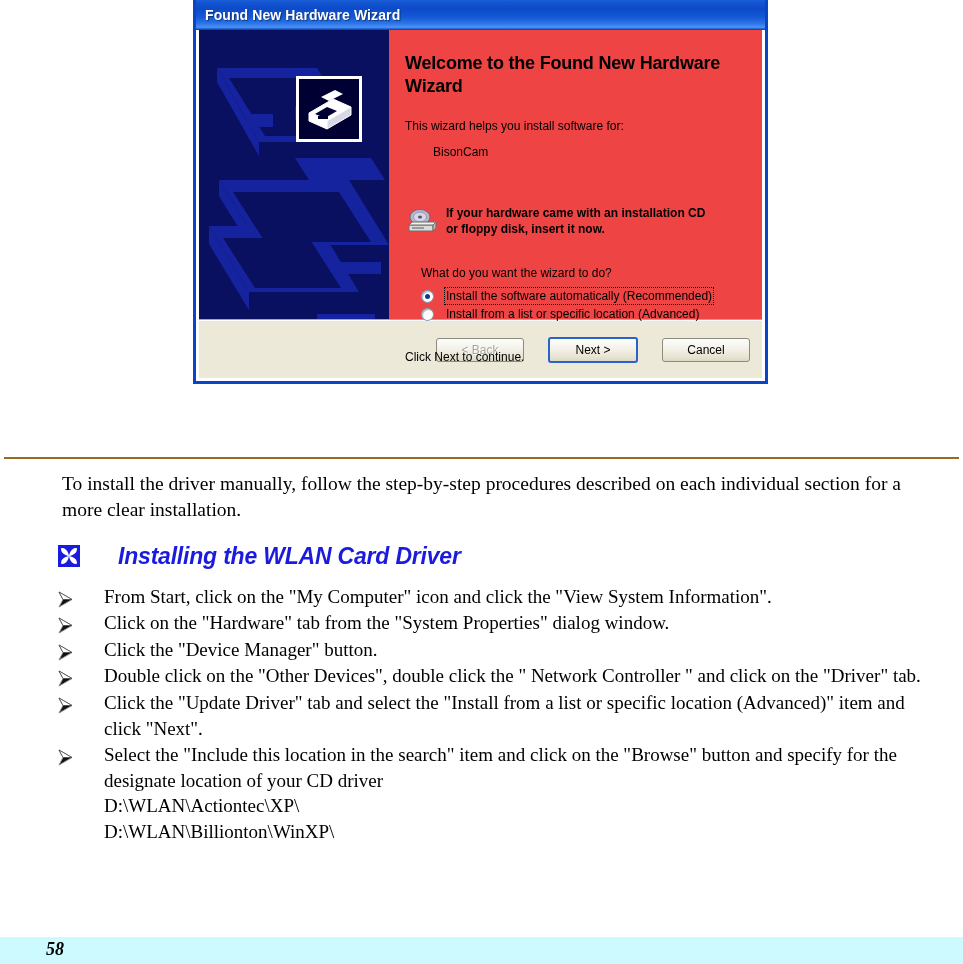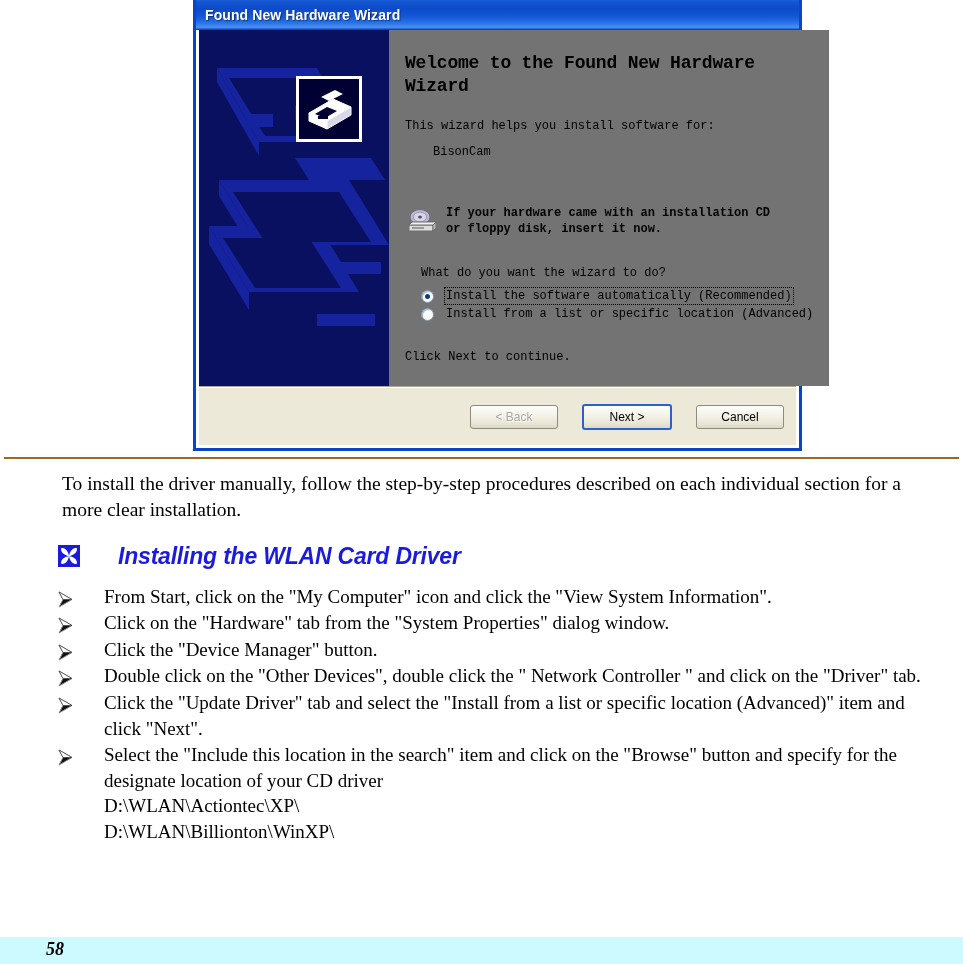--- a/index.html
+++ b/index.html
@@ -14,22 +14,21 @@
     position: relative;
     overflow: hidden;
   }
 
   
   .figure-wrap {
     position: absolute;
     left: 193px;
     top: 0px;
     width: 575px;
-    height: 451px;
-    padding-left: 34px;
+    height: 384px;
   }
   .xp-dialog {
     position: absolute;
     inset: 0;
     border: 3px solid #0a44c8;
     border-top: none;
     box-sizing: border-box;
     background: #ffffff;
   }
   .xp-titlebar {
@@ -84,24 +83,24 @@
     width: 66px;
     height: 66px;
     background: #000033;
     border: 3px solid #ffffff;
     box-sizing: border-box;
   }
 
   
   .xp-content {
     flex: 1 1 auto;
-    background: #737373;
+    background: #ef4444;
     padding: 22px 16px 0 16px;
     box-sizing: border-box;
-    font-family: Liberation Mono, monospace;
+    font-family: Liberation Sans, sans-serif;
     color: #000000;
     position: relative;
   }
   .xp-welcome {
     font-size: 18px;
     font-weight: bold;
     line-height: 1.28;
     margin: 0 0 20px 0;
     letter-spacing: -0.2px;
   }

